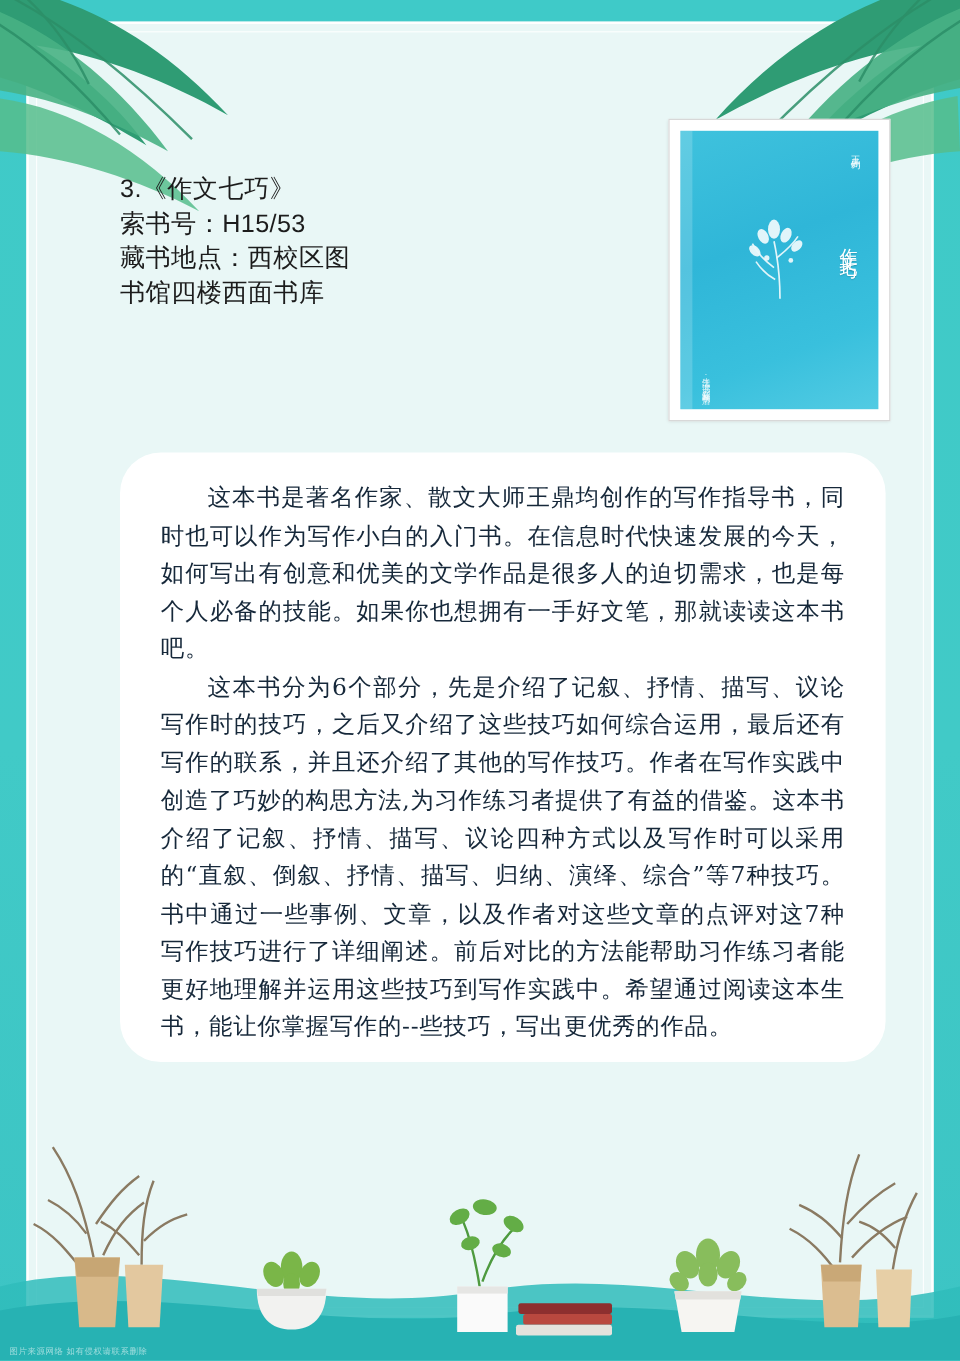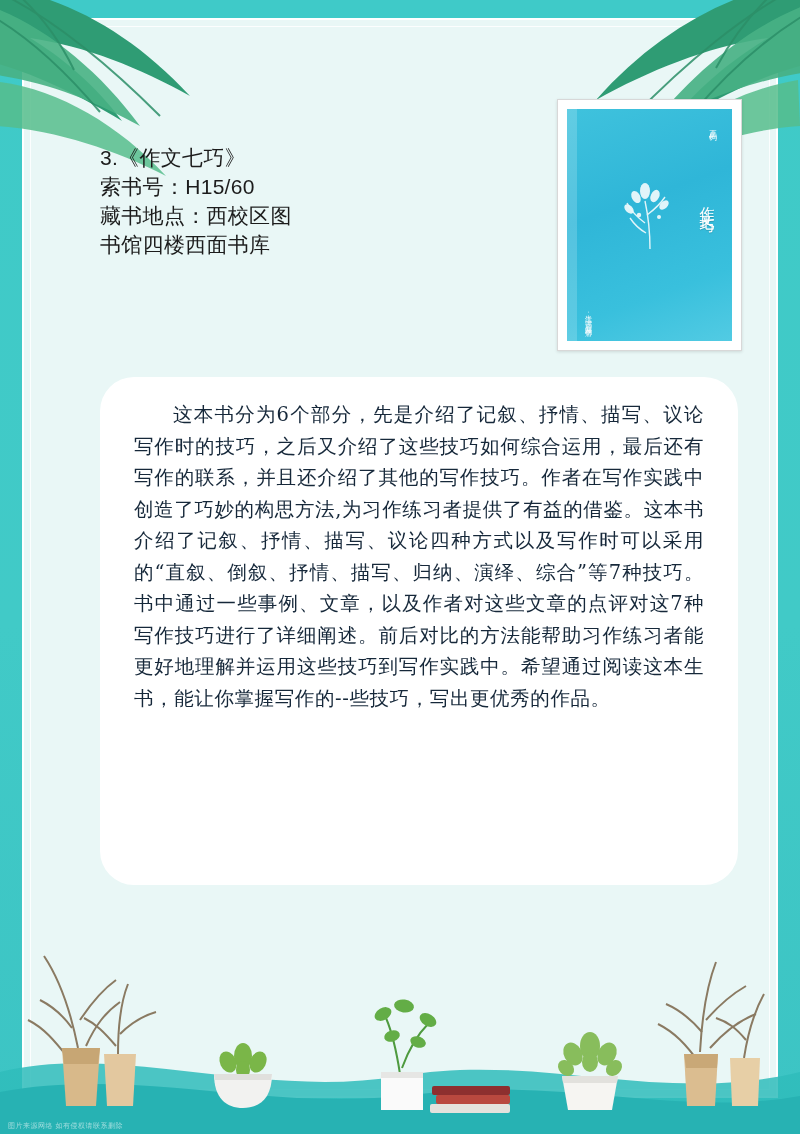--- a/index.html
+++ b/index.html
@@ -215,21 +215,21 @@
       <path d="M308 2 C276 28 254 58 238 88"></path>
       <path d="M328 34 C288 58 248 94 214 134"></path>
     </g>
     <g fill="#56bd8c" opacity="0.85">
       <path d="M320 100 C258 110 196 146 148 198 C200 172 262 150 322 146 Z"></path>
     </g>
   </svg>
 
   <div class="book-info">
     <div>3.《作文七巧》</div>
-    <div>索书号：H15/60</div>
+    <div>索书号：H15/53</div>
     <div>藏书地点：西校区图</div>
     <div>书馆四楼西面书库</div>
   </div>
 
   <div class="cover-frame">
     <div class="cover-img">
       <svg class="cover-flower" width="70" height="80" viewBox="0 0 70 80">
         <g stroke="#ffffff" stroke-width="1.4" fill="none" opacity="0.95">
           <path d="M35 78 C35 60 33 44 30 30"></path>
           <path d="M30 52 C22 46 16 40 12 32"></path>
@@ -246,20 +246,21 @@
           <circle cx="44" cy="46" r="2"></circle>
         </g>
       </svg>
       <div class="cover-author-v">王鼎钧</div>
       <div class="cover-title-v">作文七巧</div>
       <div class="cover-pub-v">生活·读书·新知三联书店</div>
     </div>
   </div>
 
   <div class="review-panel">
+    <p class="review-p">这本书是著名作家、散文大师王鼎均创作的写作指导书，同时也可以作为写作小白的入门书。在信息时代快速发展的今天，如何写出有创意和优美的文学作品是很多人的迫切需求，也是每个人必备的技能。如果你也想拥有一手好文笔，那就读读这本书吧。</p>
     <p class="review-p">这本书分为6个部分，先是介绍了记叙、抒情、描写、议论写作时的技巧，之后又介绍了这些技巧如何综合运用，最后还有写作的联系，并且还介绍了其他的写作技巧。作者在写作实践中创造了巧妙的构思方法,为习作练习者提供了有益的借鉴。这本书介绍了记叙、抒情、描写、议论四种方式以及写作时可以采用的“直叙、倒叙、抒情、描写、归纳、演绎、综合”等7种技巧。书中通过一些事例、文章，以及作者对这些文章的点评对这7种写作技巧进行了详细阐述。前后对比的方法能帮助习作练习者能更好地理解并运用这些技巧到写作实践中。希望通过阅读这本生书，能让你掌握写作的--些技巧，写出更优秀的作品。</p>
   </div>
 
   <svg class="bottom-wave" viewBox="0 0 800 120" preserveAspectRatio="none">
     <path d="M0 58 C120 28 260 86 400 62 C540 38 660 92 800 58 L800 120 L0 120 Z" fill="#2fbcbb" opacity="0.85"></path>
     <path d="M0 78 C140 52 270 100 420 80 C560 62 680 104 800 82 L800 120 L0 120 Z" fill="#27b2b3"></path>
   </svg>
 
   <svg class="plants" viewBox="0 0 800 190" preserveAspectRatio="none">
 

